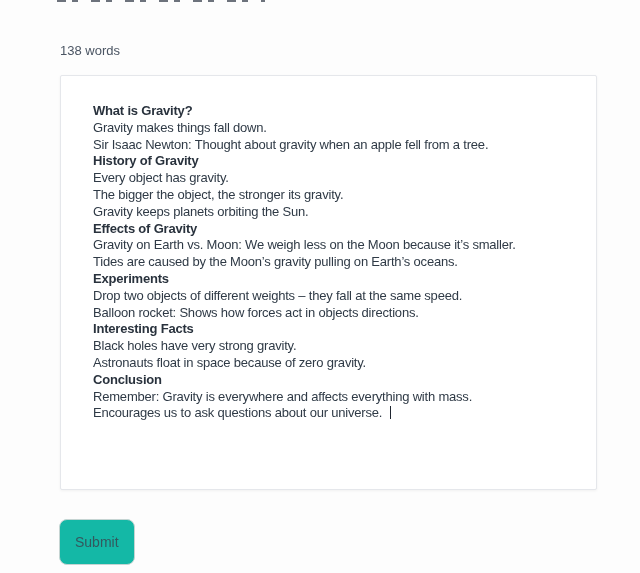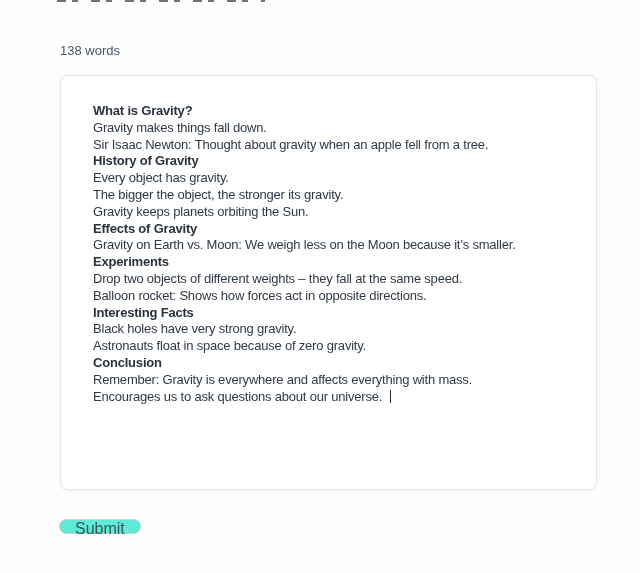--- a/index.html
+++ b/index.html
@@ -48,21 +48,21 @@
   }
   .note-card {
     position: absolute;
     left: 60px;
     top: 75px;
     width: 537px;
     height: 415px;
     box-sizing: border-box;
     background: #ffffff;
     border: 1px solid #e5e7eb;
-    border-radius: 8px;
+    border-radius: 2px;
     box-shadow: 0 1px 3px rgba(0,0,0,0.05);
     cursor: text;
   }
   .note-editor {
     padding: 27px 32px 0 32px;
     font-size: 13px;
     line-height: 16.8px;
     letter-spacing: -0.2px;
     color: #2f3a46;
   }
@@ -80,27 +80,27 @@
     height: 13px;
     background: #1f2630;
     margin-left: 4px;
     vertical-align: -2px;
   }
   .submit-button {
     position: absolute;
     left: 59px;
     top: 519px;
     box-sizing: border-box;
-    height: 15px;
+    height: 46px;
     padding: 0 15px;
-    background: #5eead4;
+    background: #14b8a6;
     border: 1px solid #c5d4d2;
     border-radius: 8px;
     font-family: "Liberation Sans", sans-serif;
-    font-size: 16px;
+    font-size: 14px;
     font-weight: 500;
     color: #33595e;
     cursor: pointer;
   }
 </style>
 </head>
 <body>
 
 <div class="page">
 
@@ -113,23 +113,24 @@
     <div class="note-editor">
         <div class="note-line bold">What is Gravity?</div>
         <div class="note-line">Gravity makes things fall down.</div>
         <div class="note-line">Sir Isaac Newton: Thought about gravity when an apple fell from a tree.</div>
         <div class="note-line bold">History of Gravity</div>
         <div class="note-line">Every object has gravity.</div>
         <div class="note-line">The bigger the object, the stronger its gravity.</div>
         <div class="note-line">Gravity keeps planets orbiting the Sun.</div>
         <div class="note-line bold">Effects of Gravity</div>
         <div class="note-line">Gravity on Earth vs. Moon: We weigh less on the Moon because it’s smaller.</div>
+        <div class="note-line">Tides are caused by the Moon’s gravity pulling on Earth’s oceans.</div>
         <div class="note-line bold">Experiments</div>
         <div class="note-line">Drop two objects of different weights – they fall at the same speed.</div>
-        <div class="note-line">Balloon rocket: Shows how forces act in opposite directions.</div>
+        <div class="note-line">Balloon rocket: Shows how forces act in objects directions.</div>
         <div class="note-line bold">Interesting Facts</div>
         <div class="note-line">Black holes have very strong gravity.</div>
         <div class="note-line">Astronauts float in space because of zero gravity.</div>
         <div class="note-line bold">Conclusion</div>
         <div class="note-line">Remember: Gravity is everywhere and affects everything with mass.</div>
         <div class="note-line">Encourages us to ask questions about our universe. <span class="caret"></span></div>
       </div>
   </div>
 
   <button class="submit-button">Submit</button>

